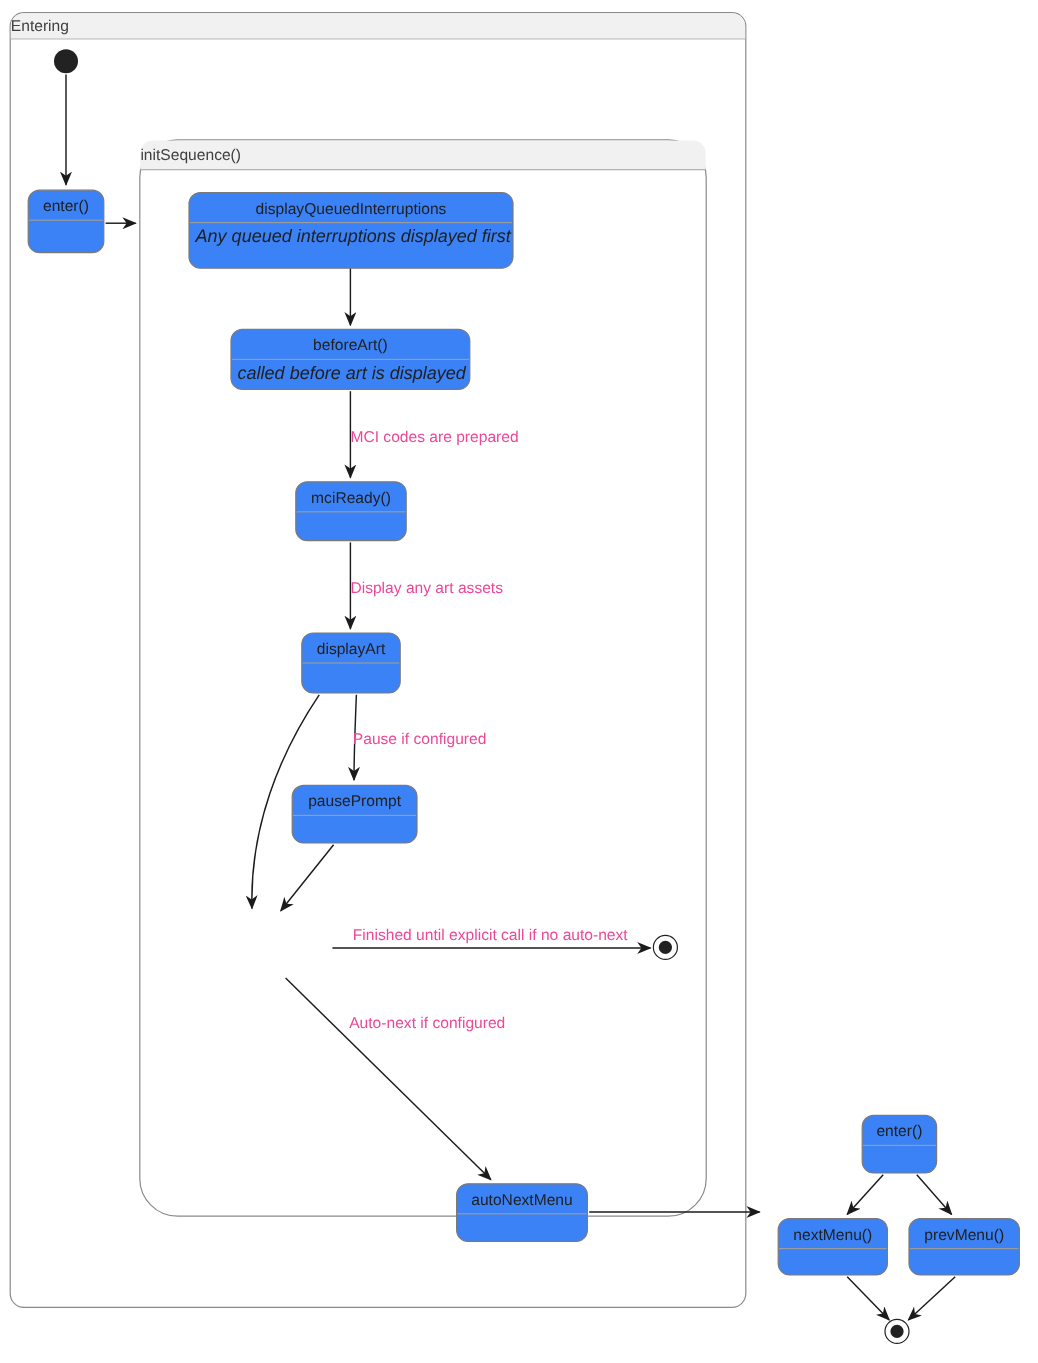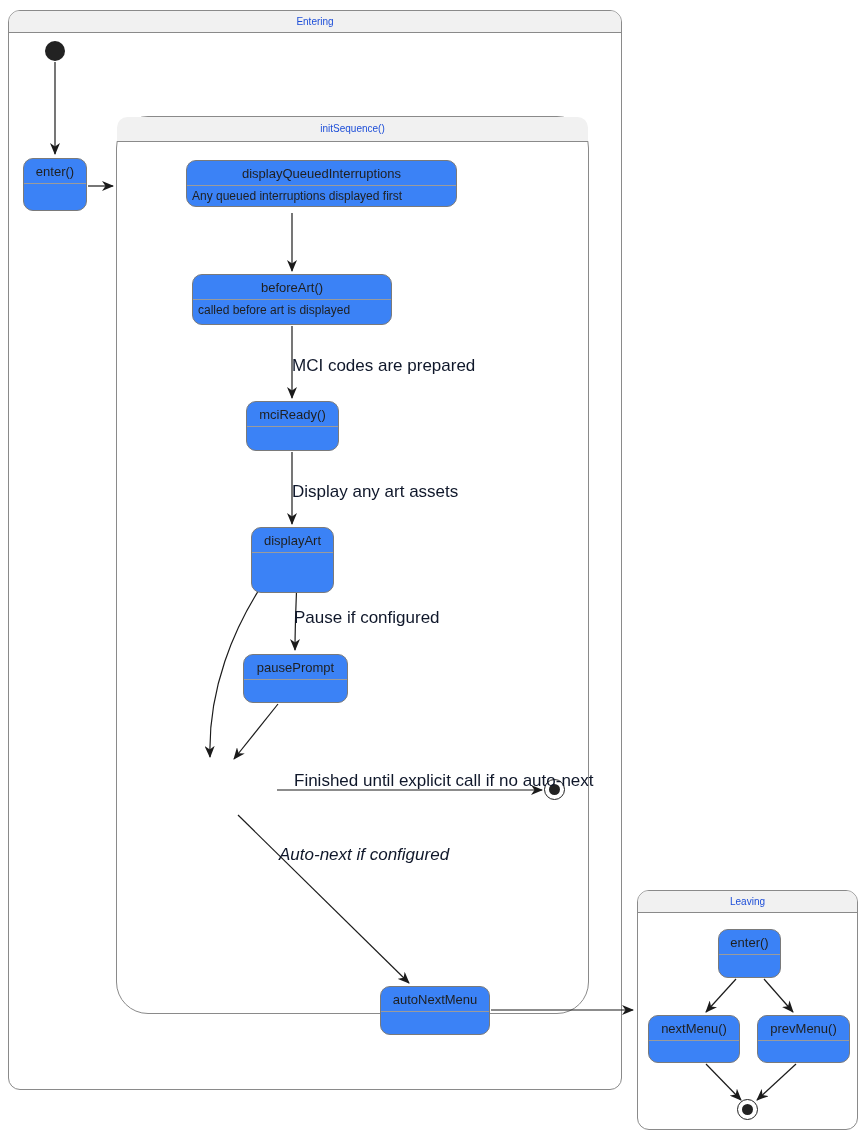--- a/index.html
+++ b/index.html
@@ -21,25 +21,25 @@
     position: absolute;
     border: 1.5px solid #8a8a8a;
     border-radius: 12px;
     background: transparent;
     box-sizing: border-box;
   }
   .container-title {
     background: #f1f1f1;
     border-bottom: 1.5px solid #8a8a8a;
     border-radius: 10.5px 10.5px 0 0;
-    text-align: center;
-    font-size: 10px;
+    text-align: left;
+    font-size: 13px;
     line-height: 21px;
     height: 21px;
-    color: #1d4ed8;
+    color: #404040;
   }
   
   .state {
     position: absolute;
     background: #3b82f6;
     border: 1px solid #7a7a7a;
     border-radius: 10px;
     box-sizing: border-box;
     overflow: hidden;
     display: flex;
@@ -47,23 +47,24 @@
   }
   .state-title {
     text-align: center;
     font-size: 13px;
     padding: 5px 8px 4px 8px;
     border-bottom: 1px solid #9b9b9b;
     white-space: nowrap;
   }
   .state-body {
     flex: 1;
-    font-size: 12px;
+    font-size: 15px;
     padding: 3px 5px;
     white-space: nowrap;
+    font-style: italic;
   }
   
   .initial-state {
     position: absolute;
     width: 20px;
     height: 20px;
     border-radius: 50%;
     background: #222222;
   }
   .final-state {
@@ -79,23 +80,23 @@
   }
   .final-state .dot {
     width: 11px;
     height: 11px;
     border-radius: 50%;
     background: #222222;
   }
   
   .edge-label {
     position: absolute;
-    font-size: 17px;
+    font-size: 13px;
     white-space: nowrap;
-    color: #0f172a;
+    color: #ec4899;
   }
   svg.edges {
     position: absolute;
     left: 0;
     top: 0;
     width: 865px;
     height: 1136px;
     overflow: visible;
   }
   svg.edges path.edge {
@@ -110,23 +111,20 @@
 <div class="diagram">
 
   <div class="container" style="left:8px; top:10px; width:614px; height:1080px;">
     <div class="container-title">Entering</div>
   </div>
 
   <div class="container" style="left:116px; top:116px; width:473px; height:898px;border-radius:32px;">
     <div class="container-title" style="height:24px; line-height:24px;">initSequence()</div>
   </div>
 
-  <div class="container" style="left:637px; top:890px; width:221px; height:240px;">
-    <div class="container-title">Leaving</div>
-  </div>
 
   <svg class="edges" viewBox="0 0 865 1136" xmlns="http://www.w3.org/2000/svg">
     <defs>
       <marker id="arr" viewBox="0 0 12 10" refX="11" refY="5" markerWidth="12" markerHeight="10" markerUnits="userSpaceOnUse" orient="auto">
         <path d="M0,0 L12,5 L0,10 L3.5,5 Z" fill="#1b1b1b"></path>
       </marker>
     </defs>
     <path class="edge" marker-end="url(#arr)" d="M55,62 L55,154"></path>
     <path class="edge" marker-end="url(#arr)" d="M88,186 L113,186"></path>
     <path class="edge" marker-end="url(#arr)" d="M292,213 L292,271"></path>
@@ -152,36 +150,36 @@
 
   <div class="final-state" style="left:737px; top:1099px;">
     <div class="dot"></div>
   </div>
 
   <div class="state" style="left:23px; top:158px; width:64px; height:53px;">
     <div class="state-title">enter()</div>
     <div class="state-body"></div>
   </div>
 
-  <div class="state" style="left:157px; top:160px; width:271px; height:47px;margin-left:29px;">
+  <div class="state" style="left:157px; top:160px; width:271px; height:64px;">
     <div class="state-title">displayQueuedInterruptions</div>
     <div class="state-body">Any queued interruptions displayed first</div>
   </div>
 
   <div class="state" style="left:192px; top:274px; width:200px; height:51px;">
     <div class="state-title">beforeArt()</div>
     <div class="state-body">called before art is displayed</div>
   </div>
 
   <div class="state" style="left:246px; top:401px; width:93px; height:50px;">
     <div class="state-title">mciReady()</div>
     <div class="state-body"></div>
   </div>
 
-  <div class="state" style="left:251px; top:527px; width:83px; height:66px;">
+  <div class="state" style="left:251px; top:527px; width:83px; height:51px;">
     <div class="state-title">displayArt</div>
     <div class="state-body"></div>
   </div>
 
   <div class="state" style="left:243px; top:654px; width:105px; height:49px;">
     <div class="state-title">pausePrompt</div>
     <div class="state-body"></div>
   </div>
 
 
@@ -206,15 +204,15 @@
   </div>
 
   <div class="edge-label" style="left:292px; top:356px;">MCI codes are prepared</div>
 
   <div class="edge-label" style="left:292px; top:482px;">Display any art assets</div>
 
   <div class="edge-label" style="left:294px; top:608px;">Pause if configured</div>
 
   <div class="edge-label" style="left:294px; top:771px;">Finished until explicit call if no auto-next</div>
 
-  <div class="edge-label" style="left:279px; top:845px;font-style:italic;">Auto-next if configured</div>
+  <div class="edge-label" style="left:291px; top:845px;">Auto-next if configured</div>
 
 </div>
 
 </body></html>

